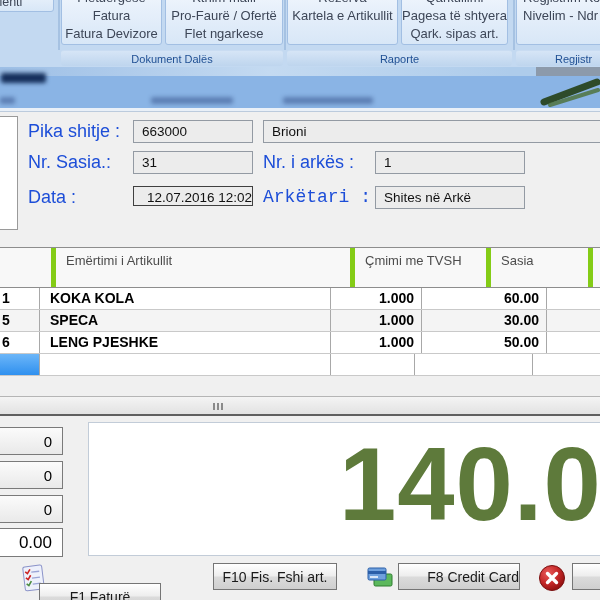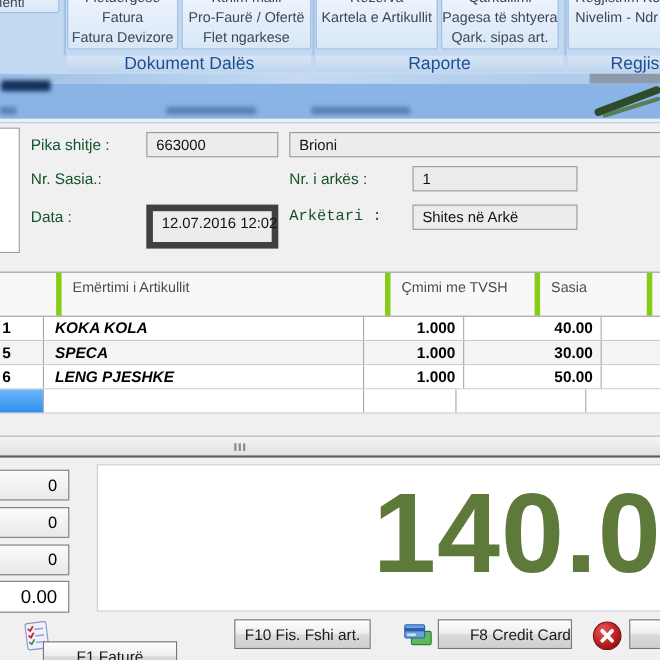--- a/index.html
+++ b/index.html
@@ -25,58 +25,58 @@
   .client-btn{
     top:-20px;height:32px;
     background:linear-gradient(180deg,#fbfdff,#e9f1fb 45%,#d8e7f7);
     border:1px solid #a2bfe3;border-radius:3px;
     color:#3d4657;font-size:12.5px;
     display:flex;align-items:flex-end;padding:0 4px 2px 2px;
   }
   .rlabel{
     top:50px;height:16px;border-radius:3px;
     background:linear-gradient(180deg,#d6e5f6,#bed5ee);
-    color:#1f4f93;font-size:16px;line-height:16px;text-align:center;
+    color:#1f4f93;font-size:11px;line-height:16px;text-align:center;
     border-top:1px solid #c9dcf2;white-space:nowrap;
   }
   .rlabel.left-pad{text-align:left;}
 
   
   .banner-strip{left:0;top:67px;width:600px;height:9px;
     background:linear-gradient(90deg,#9dbfe6,#c4daf1 45%,#aecceb 85%);}
   .banner-strip-dark{left:536px;top:67px;width:64px;height:9px;background:#8c9aab;}
   .banner{left:0;top:76px;width:600px;height:32px;background:#8ab4e5;}
   .banner-bottom{left:0;top:108px;width:600px;height:4px;background:#e9f0f8;border-bottom:1px solid #bccbdd;}
   .blur-blob{filter:blur(2px);border-radius:2px;}
 
   
   .left-panel{left:-12px;top:116px;width:30px;height:114px;background:#ffffff;border:1px solid #9a9a9a;}
-  .flabel{color:#14532d;font-size:14px;line-height:23px;white-space:nowrap;}
+  .flabel{color:#1d4ed8;font-size:18px;line-height:23px;white-space:nowrap;}
   .ffield{
     height:23px;background:#ececec;border:1px solid #939aa3;
     font-size:13.5px;color:#111;line-height:21px;padding-left:8px;white-space:nowrap;
   }
-  .ffield.dark-border{border:6px solid #404040;height:40px;text-align:right;}
+  .ffield.dark-border{border:1px solid #404040;height:20px;text-align:right;}
 
   
   .table{left:0;top:247px;width:634px;height:129px;border-top:1px solid #8d8d8d;}
   .thead{display:flex;height:39px;background:#f8f8f8;border-bottom:1px solid #8d8d8d;
     color:#4c4c4c;font-size:13px;line-height:16px;}
   .th{border-right:5px solid #84cc16;padding:5px 4px 0 10px;}
   .trow{display:flex;height:21px;background:#fff;border-bottom:1px solid #c9c9c9;
     font-size:14px;font-weight:bold;color:#000;}
   .trow.alt{background:#f4f4f4;}
   .td{border-right:1px solid #a8a8a8;padding-top:2px;white-space:nowrap;overflow:hidden;}
   .c-id{width:37px;flex:none;}
   .c-name{width:280px;flex:none;}
   .c-qty{width:83px;flex:none;}
   .c-price{width:117px;flex:none;}
   .c-sum{width:117px;flex:none;}
   .td.c-id{padding-left:2px;}
-  .td.c-name{padding-left:10px;font-style:italic;}
+  .td.c-name{padding-left:10px;}
   .num{text-align:right;padding-right:7px;}
   .sel-id{background:linear-gradient(180deg,#6cb6f8,#2f90ef);}
 
   
   .splitter{left:0;top:396px;width:600px;height:20px;
     background:linear-gradient(180deg,#f4f4f4,#e2e2e2);
     border-top:1px solid #b5b5b5;border-bottom:2px solid #5f5f5f;}
   .grip{top:403px;left:213px;width:16px;height:7px;display:flex;gap:2px;}
   .grip span{width:2px;height:7px;background:#8a8a8a;display:block;}
 
@@ -161,20 +161,21 @@
   </div>
   <div class="abs banner-bottom"></div>
 
   <div class="abs left-panel"></div>
 
   <div class="abs flabel" style="left:28px;top:120px;">Pika shitje :</div>
   <div class="abs ffield" style="left:133px;top:120px;width:120px;">663000</div>
   <div class="abs ffield" style="left:263px;top:120px;width:350px;">Brioni</div>
 
   <div class="abs flabel" style="left:28px;top:151px;">Nr. Sasia.:</div>
+  <div class="abs ffield" style="left:133px;top:151px;width:120px;">31</div>
   <div class="abs flabel" style="left:263px;top:151px;">Nr. i arkës :</div>
   <div class="abs ffield" style="left:375px;top:151px;width:150px;">1</div>
 
   <div class="abs flabel" style="left:28px;top:186px;">Data :</div>
   <div class="abs ffield dark-border" style="left:133px;top:186px;width:120px;">12.07.2016 12:02</div>
   <div class="abs flabel" style="left:263px;top:186px;font-family:Liberation Mono, monospace;">Arkëtari :</div>
   <div class="abs ffield" style="left:375px;top:186px;width:150px;">Shites në Arkë</div>
 
   <div class="abs table">
     <div class="thead">
@@ -182,21 +183,21 @@
       <div class="th c-name">Emërtimi i Artikullit</div>
       <div class="th c-price">Çmimi me TVSH</div>
       <div class="th c-qty">Sasia</div>
       <div class="th c-sum">Shuma me TVSH</div>
     </div>
 
     <div class="trow">
       <div class="td c-id">1</div>
       <div class="td c-name">KOKA KOLA</div>
       <div class="td c-qty num">1.000</div>
-      <div class="td c-price num">40.00</div>
+      <div class="td c-price num">60.00</div>
       <div class="td c-sum num">60.00</div>
     </div>
     <div class="trow alt">
       <div class="td c-id">5</div>
       <div class="td c-name">SPECA</div>
       <div class="td c-qty num">1.000</div>
       <div class="td c-price num">30.00</div>
       <div class="td c-sum num">30.00</div>
     </div>
     <div class="trow">

